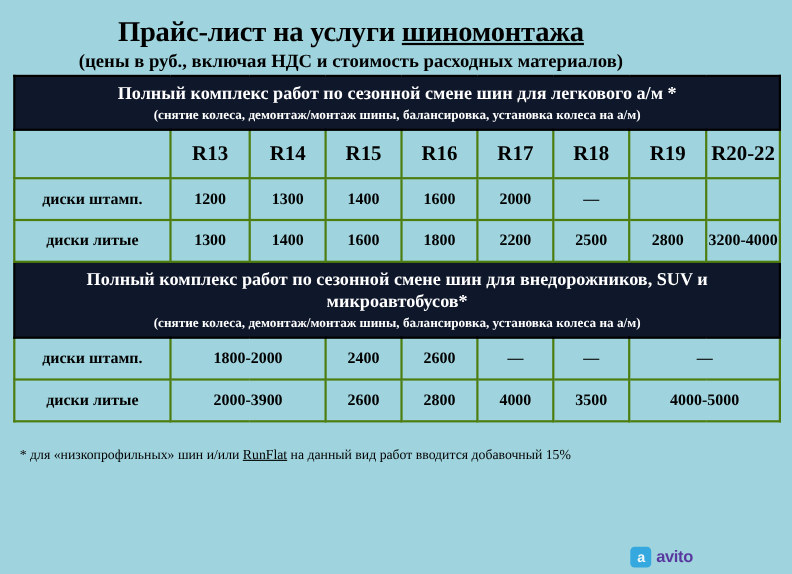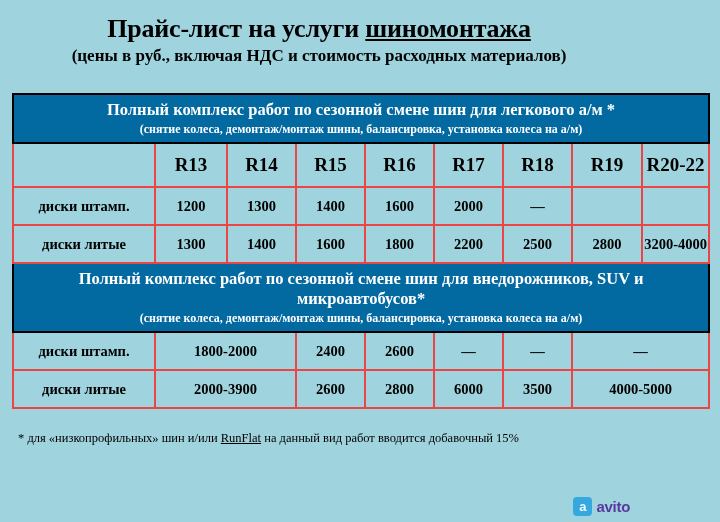--- a/index.html
+++ b/index.html
@@ -29,40 +29,40 @@
     line-height: 1.15;
     margin: 4px 0 2px 0;
   }
   .title .ul {
     text-decoration: underline;
   }
   .subtitle {
     text-align: center;
     font-size: 17px;
     font-weight: bold;
-    margin: 2px 0 27px 0;
+    margin: 2px 0 2px 0;
   }
   table.price {
     width: 696px;
     border-collapse: collapse;
     table-layout: fixed;
     margin: 0 auto;
     background: #9fd3dd;
   }
   table.price td, table.price th {
-    border: 2px solid #ef4444;
+    border: 2px solid #4d7c0f;
     text-align: center;
     vertical-align: middle;
     font-size: 14.5px;
     font-weight: bold;
     padding: 0;
     height: 36px;
   }
   tr.section td {
-    background: #0369a1;
+    background: #0f172a;
     color: #fff;
     border: 2px solid #000;
     padding: 5px 6px 6px 6px;
     height: auto;
   }
   .section-main {
     font-size: 16.5px;
     font-weight: bold;
     line-height: 1.2;
   }
@@ -197,21 +197,21 @@
         <td>2600</td>
         <td>—</td>
         <td>—</td>
         <td colspan="2">—</td>
       </tr>
       <tr>
         <td class="rowlabel">диски литые</td>
         <td colspan="2">2000-3900</td>
         <td>2600</td>
         <td>2800</td>
-        <td>6000</td>
+        <td>4000</td>
         <td>3500</td>
         <td colspan="2">4000-5000</td>
       </tr>
     </tbody>
   </table>
 
   <div class="footnote">
     <span>* для «низкопрофильных» шин и/или </span><span class="ulw">RunFlat</span><span> на данный вид работ вводится добавочный 15%</span>
   </div>
 

